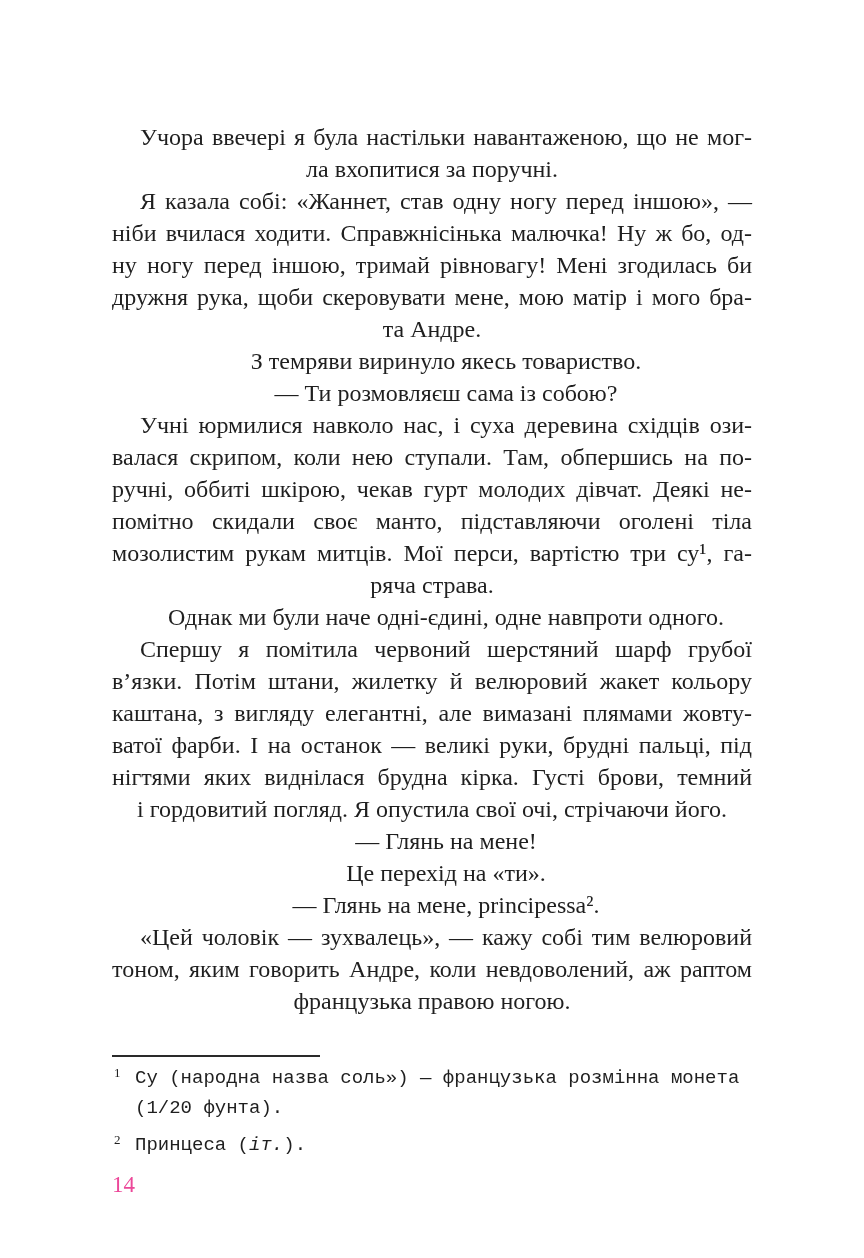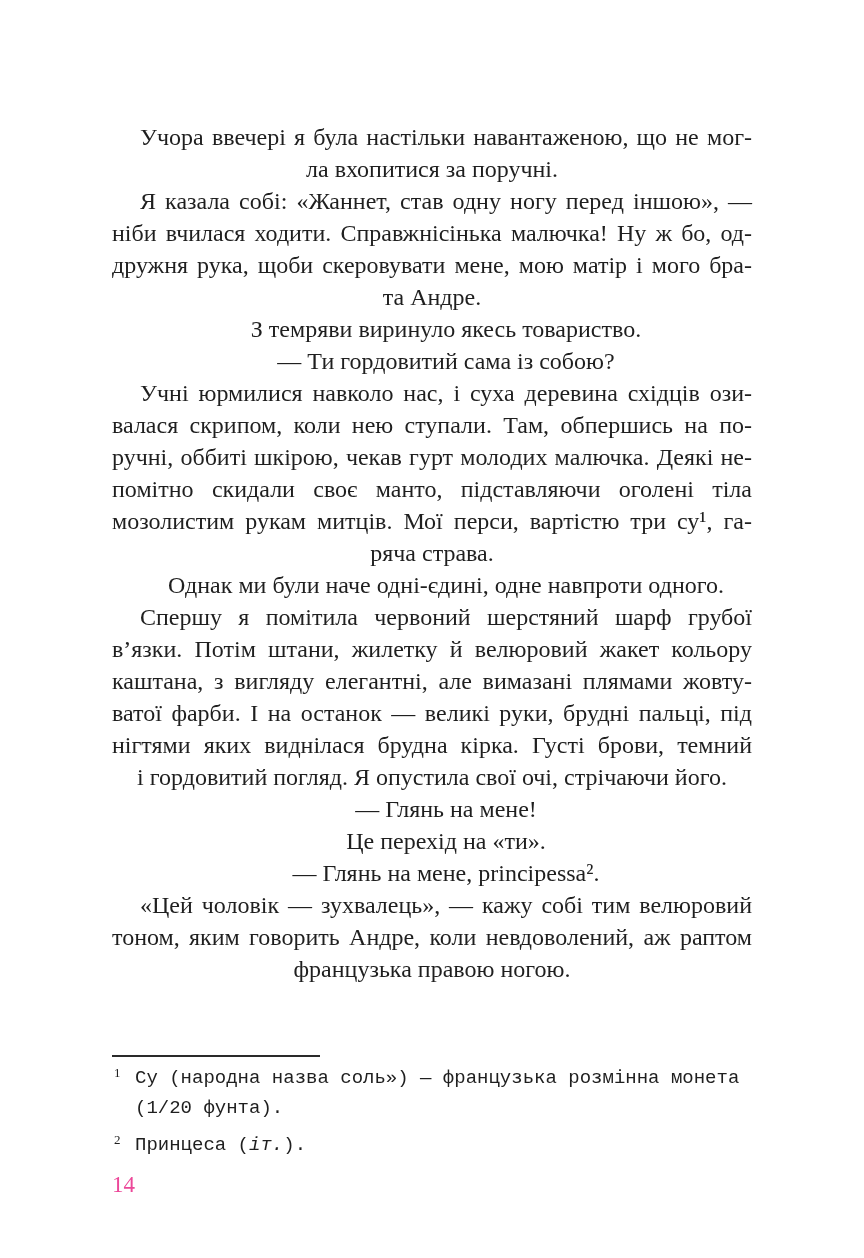--- a/index.html
+++ b/index.html
@@ -94,33 +94,34 @@
 
 <div class="page" style="background: rgb(255, 255, 255); color: rgb(31, 31, 31);">
   <div class="body-text">
       <div class="paragraph">
         <div class="line indent justify">Учора ввечері я була настільки навантаженою, що не мог-</div>
         <div class="line">ла вхопитися за поручні.</div>
       </div>
       <div class="paragraph">
         <div class="line indent justify">Я казала собі: «Жаннет, став одну ногу перед іншою», —</div>
         <div class="line justify">ніби вчилася ходити. Справжнісінька малючка! Ну ж бо, од-</div>
+        <div class="line justify">ну ногу перед іншою, тримай рівновагу! Мені згодилась би</div>
         <div class="line justify">дружня рука, щоби скеровувати мене, мою матір і мого бра-</div>
         <div class="line">та Андре.</div>
       </div>
       <div class="paragraph">
         <div class="line indent">З темряви виринуло якесь товариство.</div>
       </div>
       <div class="paragraph">
-        <div class="line indent">— Ти гордовитий сама із собою?</div>
+        <div class="line indent">— Ти розмовляєш сама із собою?</div>
       </div>
       <div class="paragraph">
         <div class="line indent justify">Учні юрмилися навколо нас, і суха деревина східців ози-</div>
         <div class="line justify">валася скрипом, коли нею ступали. Там, обпершись на по-</div>
-        <div class="line justify">ручні, оббиті шкірою, чекав гурт молодих малючка. Деякі не-</div>
+        <div class="line justify">ручні, оббиті шкірою, чекав гурт молодих дівчат. Деякі не-</div>
         <div class="line justify">помітно скидали своє манто, підставляючи оголені тіла</div>
         <div class="line justify">мозолистим рукам митців. Мої перси, вартістю три су¹, га-</div>
         <div class="line">ряча страва.</div>
       </div>
       <div class="paragraph">
         <div class="line indent">Однак ми були наче одні-єдині, одне навпроти одного.</div>
       </div>
       <div class="paragraph">
         <div class="line indent justify">Спершу я помітила червоний шерстяний шарф грубої</div>
         <div class="line justify">в’язки. Потім штани, жилетку й велюровий жакет кольору</div>

